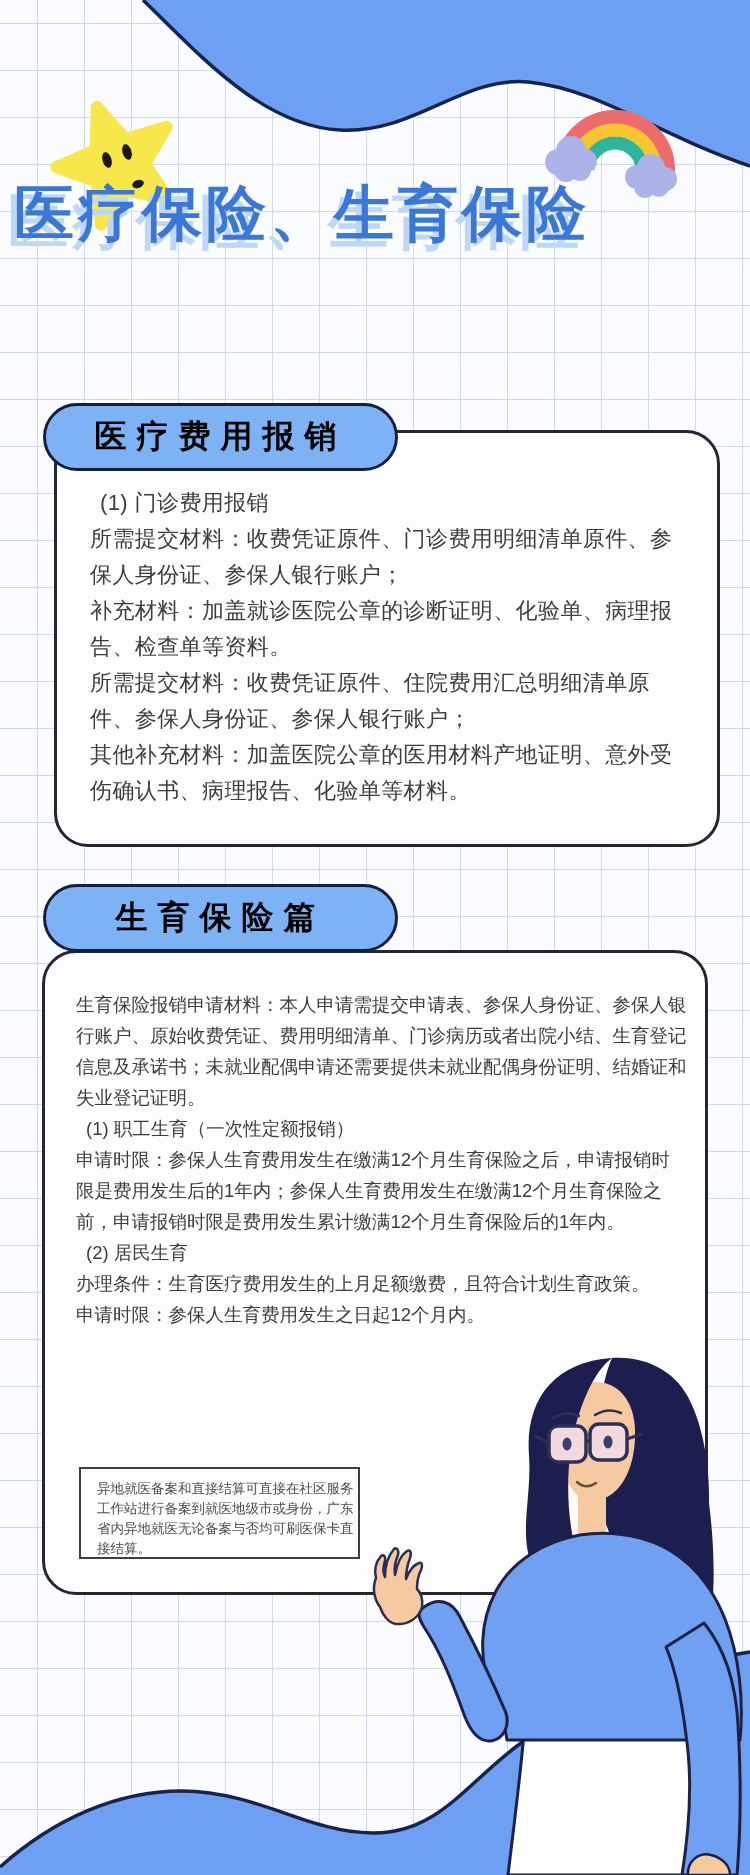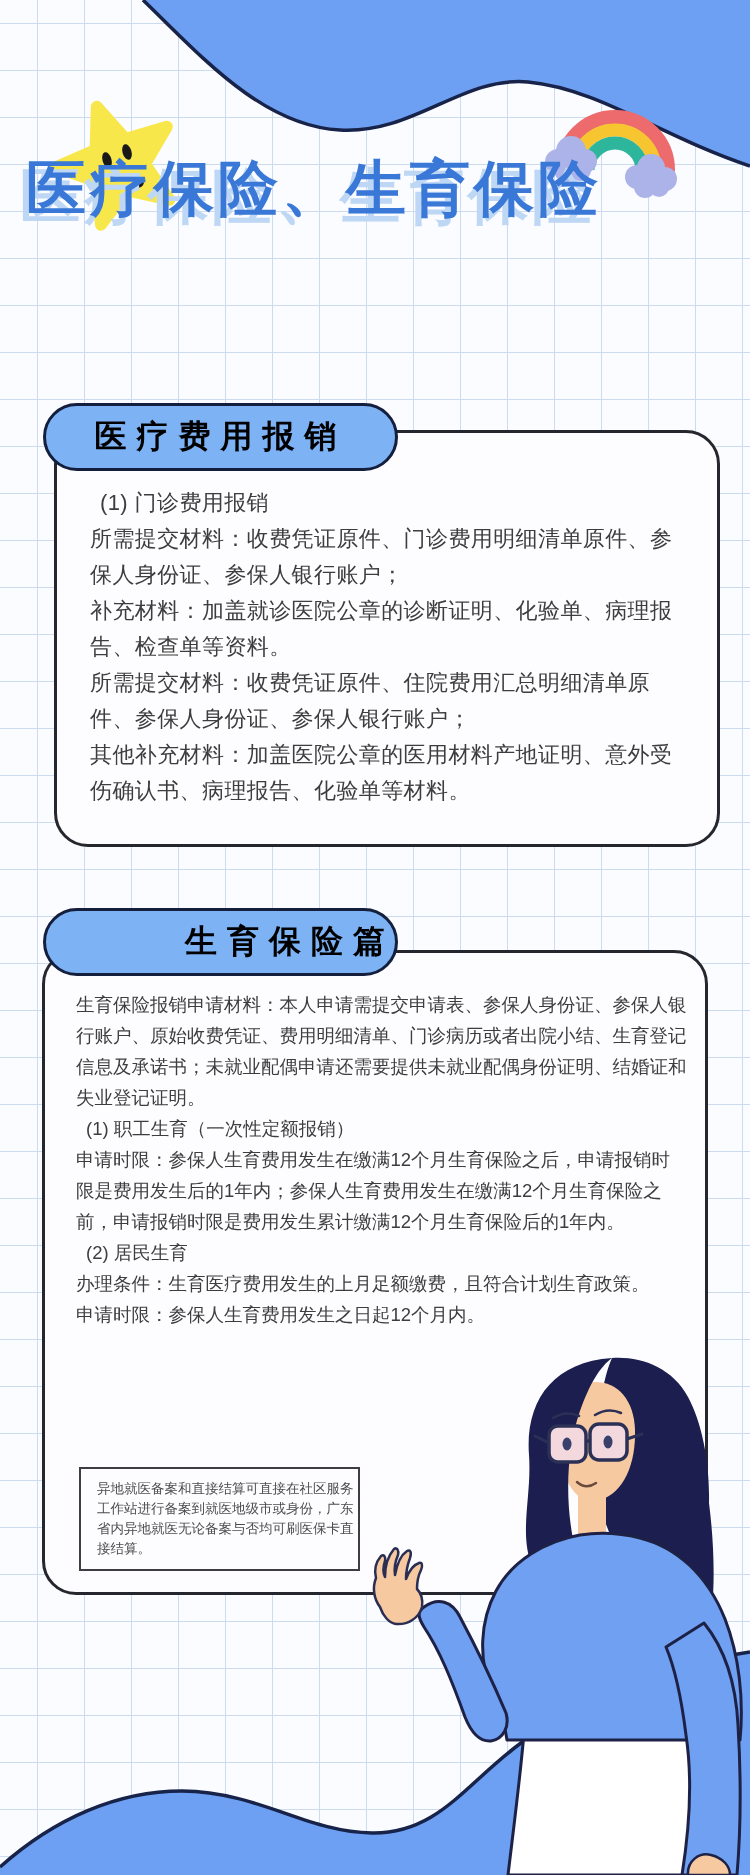--- a/index.html
+++ b/index.html
@@ -6,41 +6,41 @@
   body{width:750px;height:1875px;position:relative;overflow:hidden;
        font-family:"Liberation Sans","DejaVu Sans",sans-serif;}
   .page{position:absolute;inset:0;width:750px;height:1875px;
         background-color:#fbfcff;
         background-image:linear-gradient(#ccdcee 1px,transparent 1px),
                          linear-gradient(90deg,#ccdcee 1px,transparent 1px);
         background-size:47px 47px;background-position:37px 23px;}
   svg.deco{position:absolute;left:0;display:block;}
   #top-deco{top:0;z-index:1;}
   #bottom-deco{top:1355px;z-index:6;}
-  .title{position:absolute;top:155px;left:0;width:604px;text-align:center;z-index:2;
+  .title{position:absolute;top:180px;left:0;width:604px;text-align:center;z-index:2;
          color:#3a78d8;font-size:60px;line-height:67px;font-weight:bold;letter-spacing:4px;
-         text-shadow:-6px 8px 0 #bdd7f5;margin-left:12px;}
+         text-shadow:-6px 8px 0 #bdd7f5;}
   .tab{position:absolute;left:43px;width:349px;height:62px;z-index:3;
        background:#7db2f5;border:3px solid #141f3d;border-radius:34px;
        display:flex;align-items:center;justify-content:center;
        color:#000000;font-size:32px;font-weight:bold;letter-spacing:10px;}
   #tab-medical{top:403px;}
-  #tab-maternity{top:908px;justify-content:flex-end;}
+  #tab-maternity{top:884px;}
   .card{position:absolute;left:42px;width:666px;z-index:2;
         background:#fdfdff;border:3px solid #26262e;border-radius:34px;
         color:#3d3d3d;box-sizing:border-box;}
   #card-medical{top:430px;height:417px;padding:52px 30px 0 33px;
                 font-size:22px;line-height:36px;letter-spacing:0.4px;margin-left:12px;}
   #card-maternity{top:950px;height:645px;padding:36px 18px 0 31px;
                   font-size:18.5px;line-height:31px;}
   .card p{margin:0;}
   .h-indent{text-indent:10px;}
   .notice-label{position:absolute;left:76px;top:1412px;z-index:7;
                 color:#2e6fd0;font-size:40px;font-weight:bold;letter-spacing:3px;}
-  .notice-box{position:absolute;left:79px;top:1467px;width:281px;height:104px;z-index:7;
+  .notice-box{position:absolute;left:79px;top:1467px;width:281px;height:92px;z-index:7;
               border:2px solid #3e3e42;box-sizing:border-box;
               padding:10px 2px 0 16px;}
   .notice-box p{margin:0;font-size:13.5px;line-height:20px;color:#4c4c4c;}
 </style>
 </head>
 <body>
 
 <div class="page">
 
   <svg id="top-deco" class="deco" width="750" height="260" viewBox="0 0 750 260">

